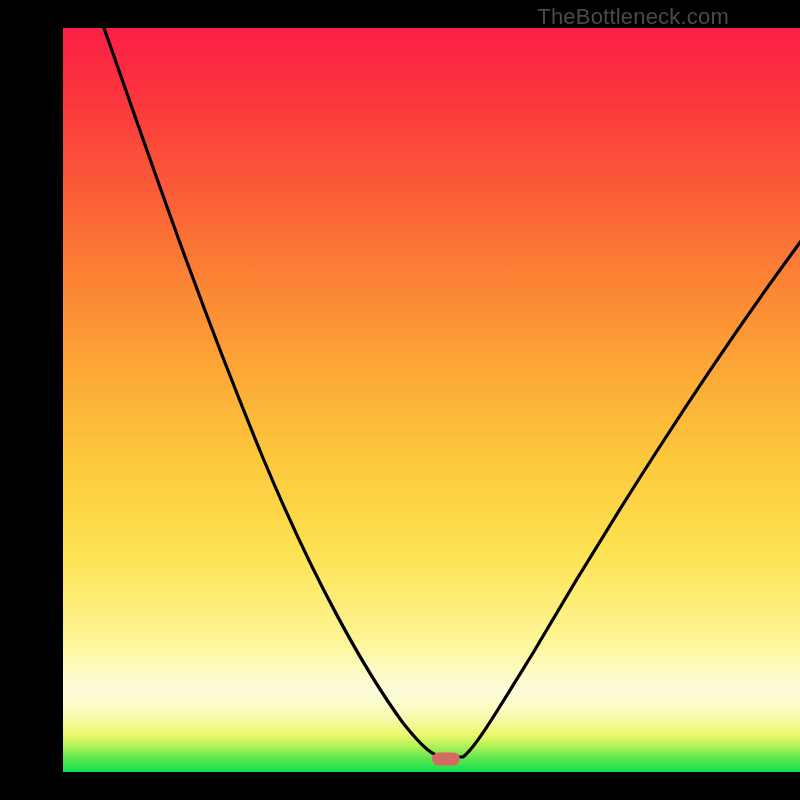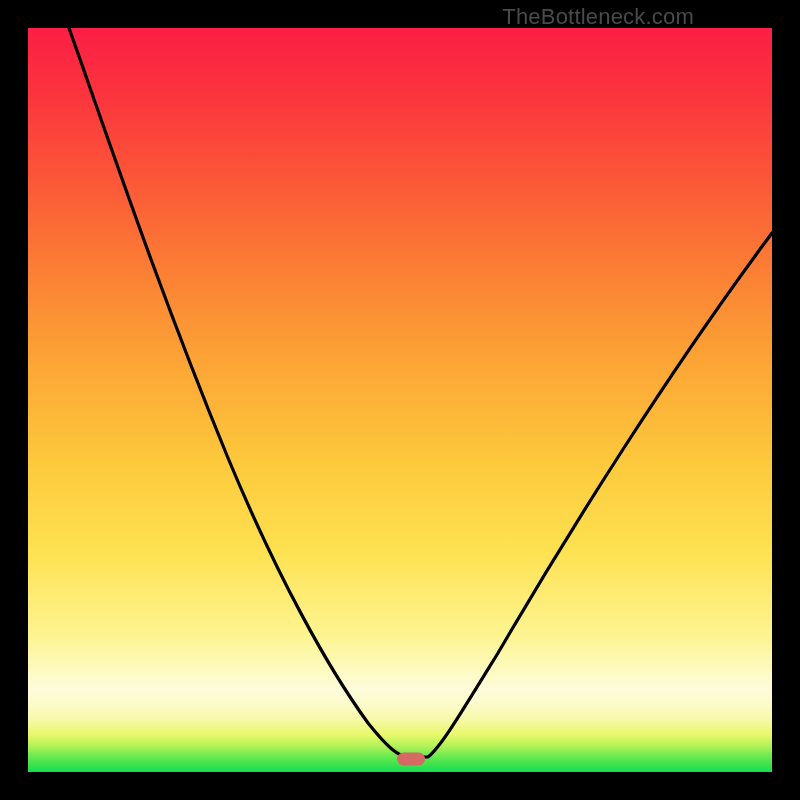--- a/index.html
+++ b/index.html
@@ -9,20 +9,21 @@
     height: 800px;
     background: #000;
     font-family: Arial, Helvetica, sans-serif;
     overflow: hidden;
   }
   .frame {
     position: relative;
     width: 704px;
     height: 800px;
     background: #000;
+    margin-left: 35px;
   }
   .plot-area {
     position: absolute;
     left: 28px;
     top: 28px;
     width: 744px;
     height: 744px;
     
     background: linear-gradient(
       to top,

